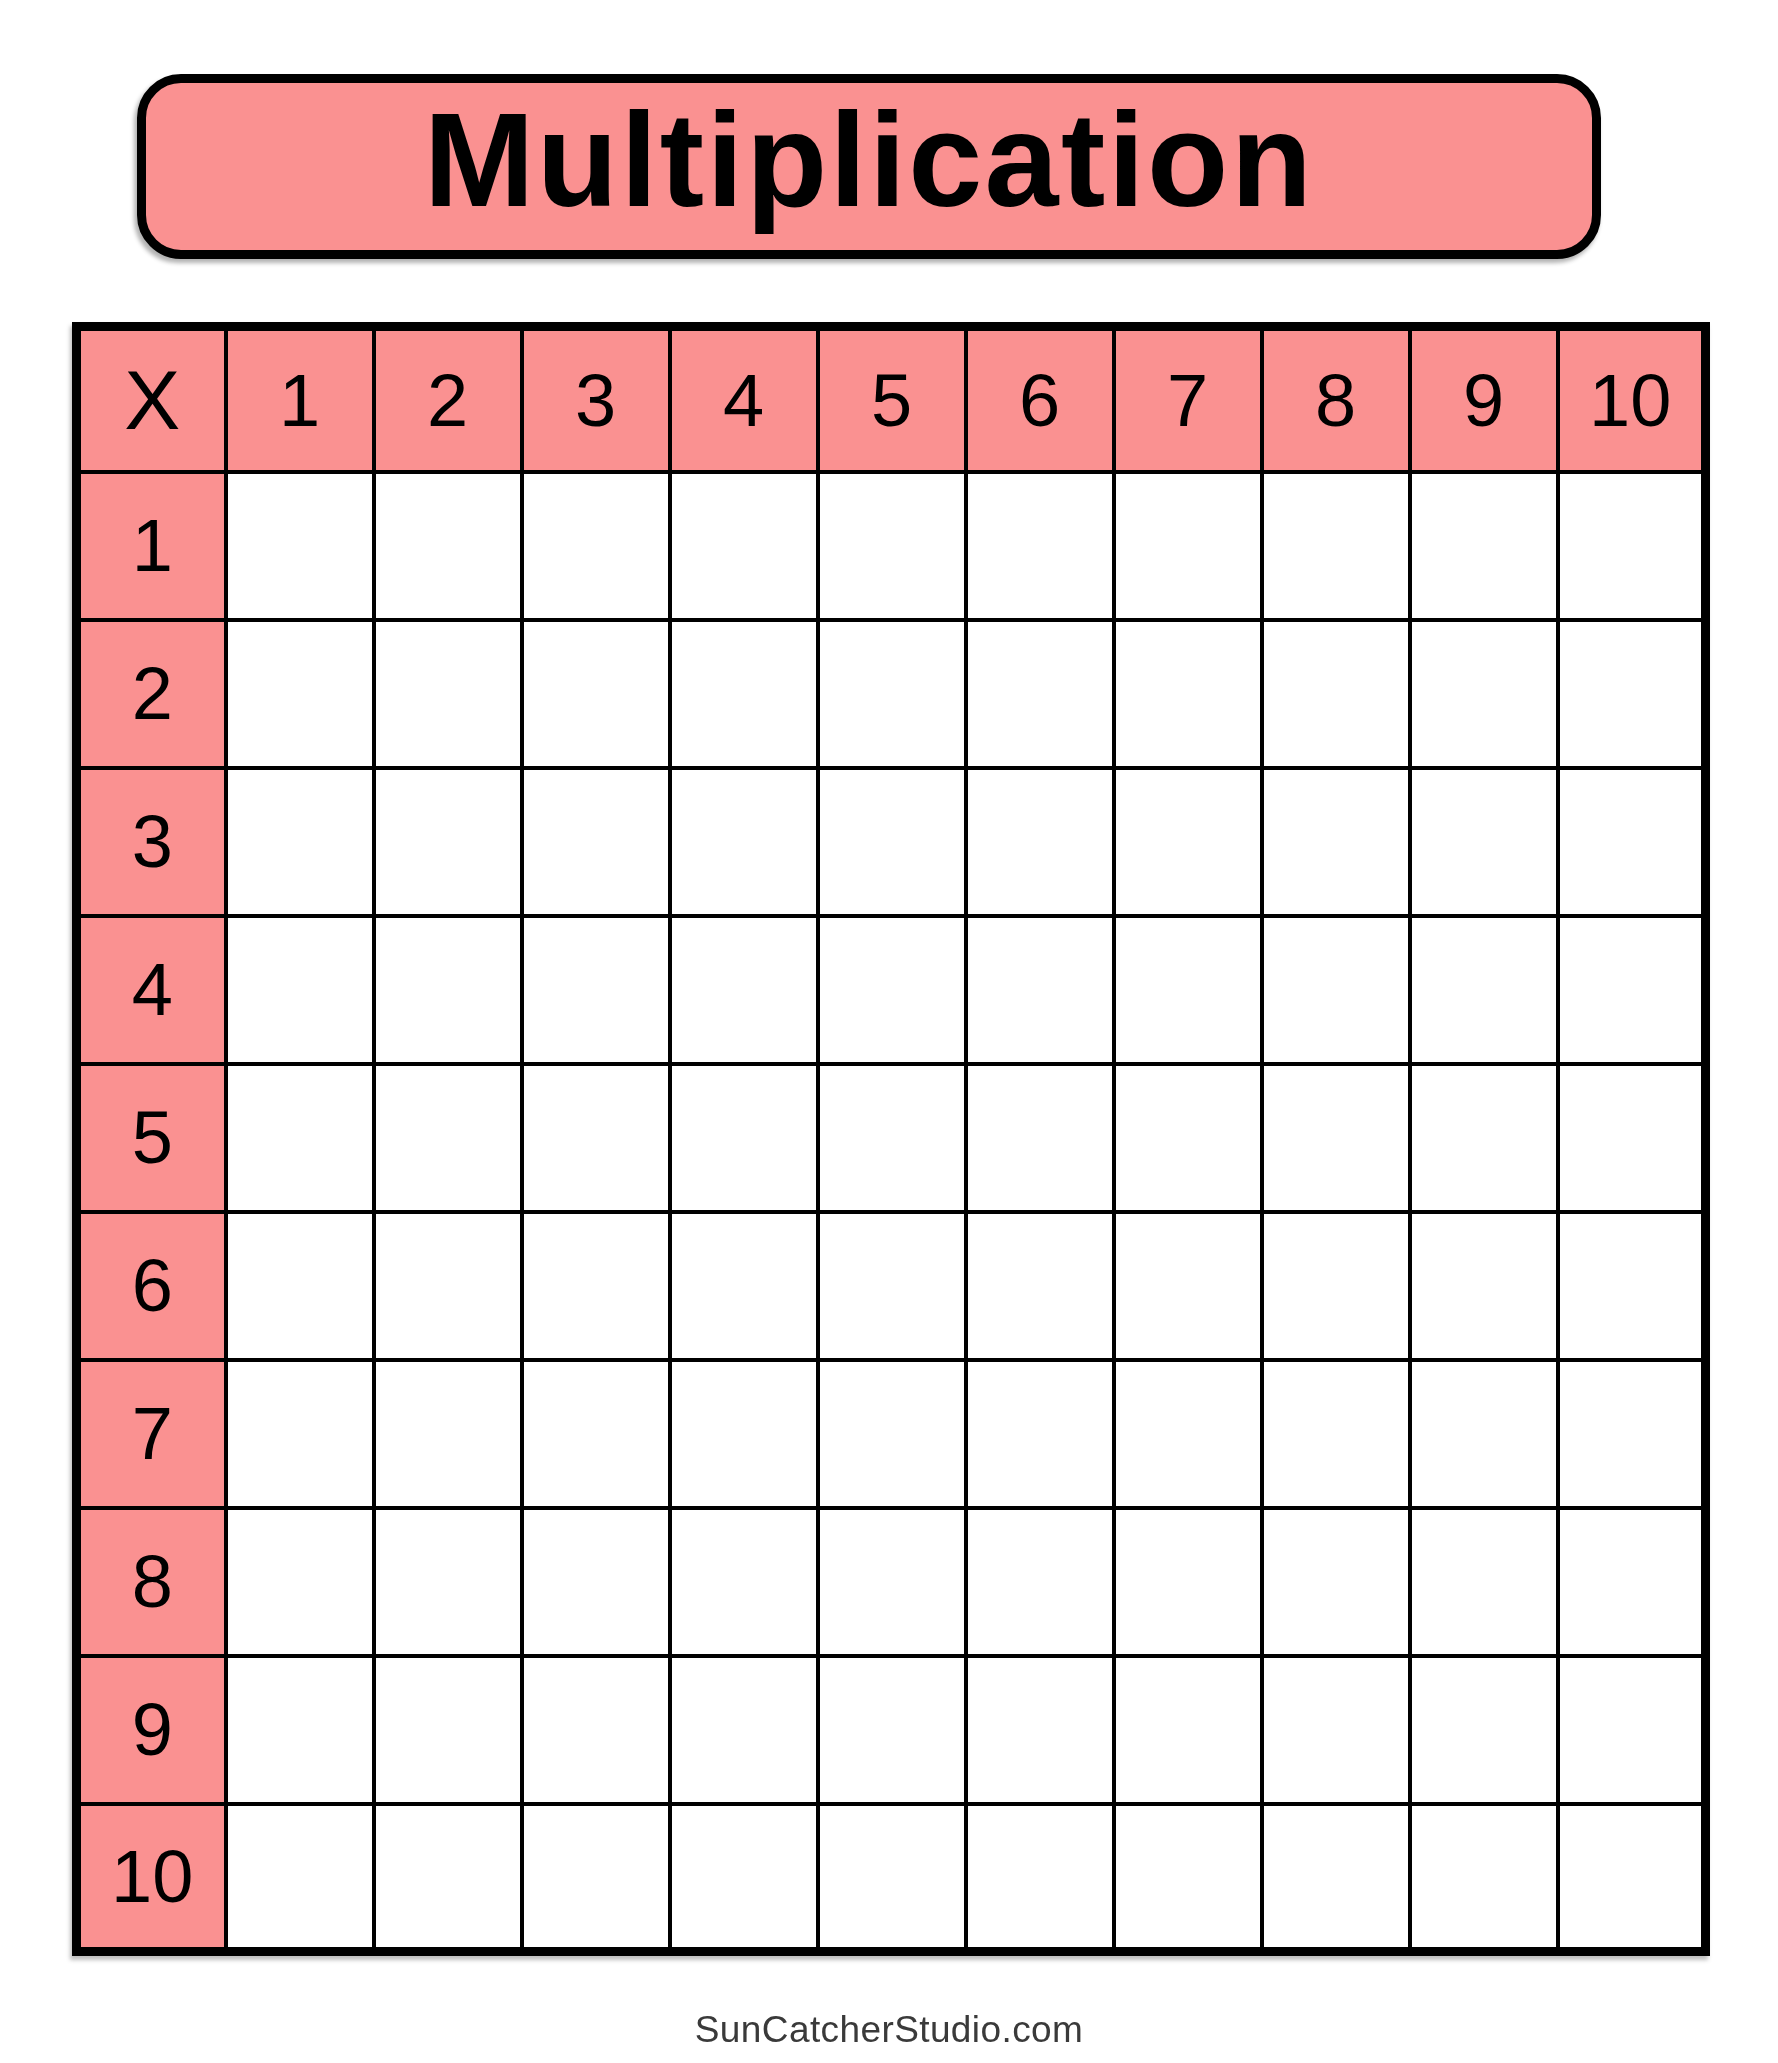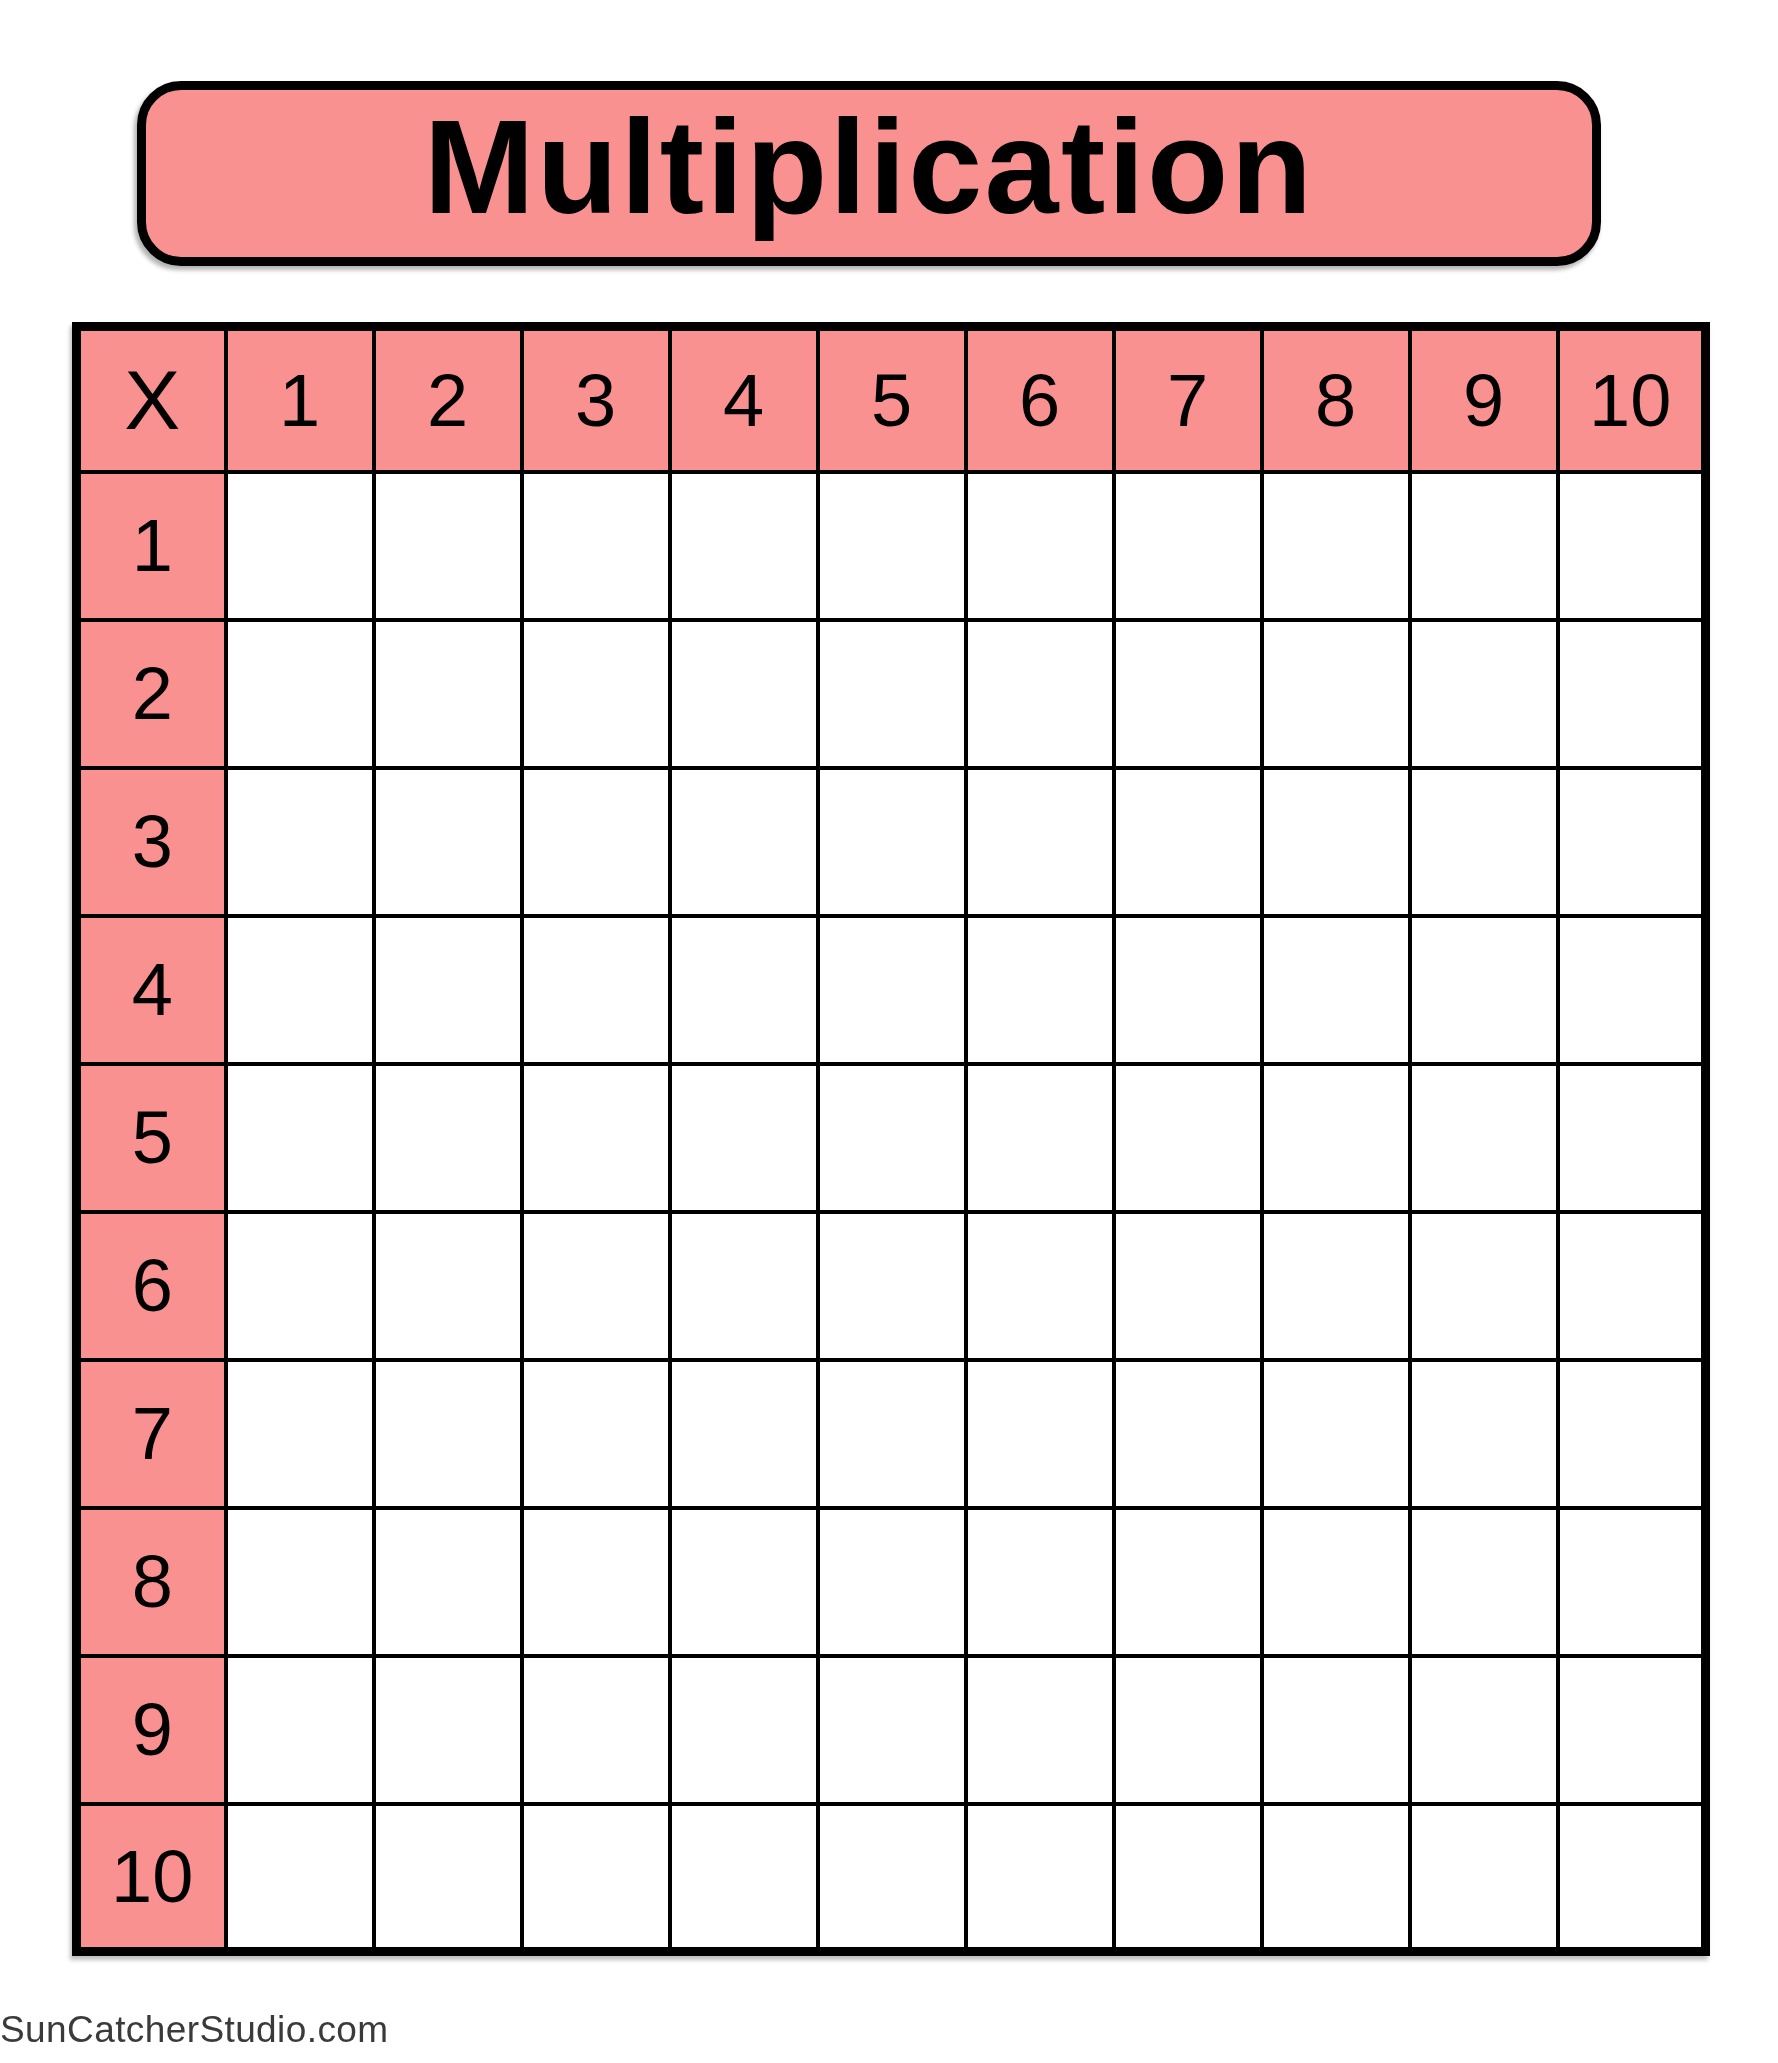--- a/index.html
+++ b/index.html
@@ -15,21 +15,21 @@
     width: 1778px;
     height: 2064px;
     background: var(--page-bg);
     overflow: hidden;
     font-family: "Liberation Sans", sans-serif;
   }
   
   .title-box {
     position: absolute;
     left: 137px;
-    top: 81px;
+    top: 74px;
     width: 1464px;
     height: 185px;
     background: var(--header-fill);
     border: 9.7px solid var(--grid-border);
     border-radius: 44px;
     display: flex;
     align-items: center;
     justify-content: center;
     box-shadow: -2.4px 4px 4px rgba(0,0,0,0.30);
   }
@@ -71,20 +71,21 @@
     font-size: 84px;
   }
   .mult-table thead th.colhdr { width: 148px; }
   .mult-table td.blank { background: var(--page-bg); }
   
   .footer {
     position: absolute;
     left: 0;
     top: 2009px;
     width: 100%;
+    text-align: center;
     font-size: 37px;
     color: var(--footer-text);
     letter-spacing: 0.4px;
   }
 </style>
 </head>
 <body>
 
 <div id="page">
 

